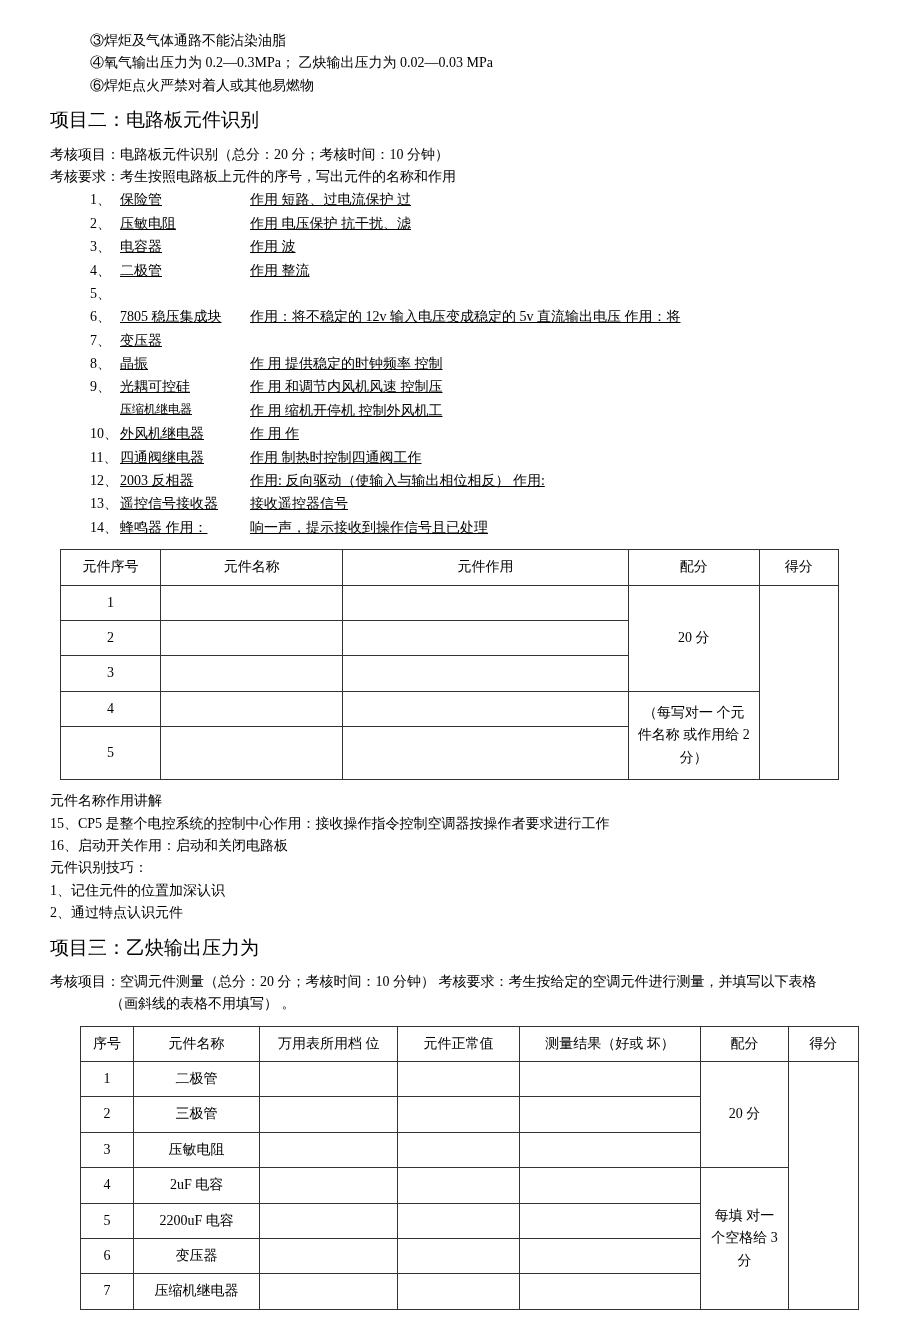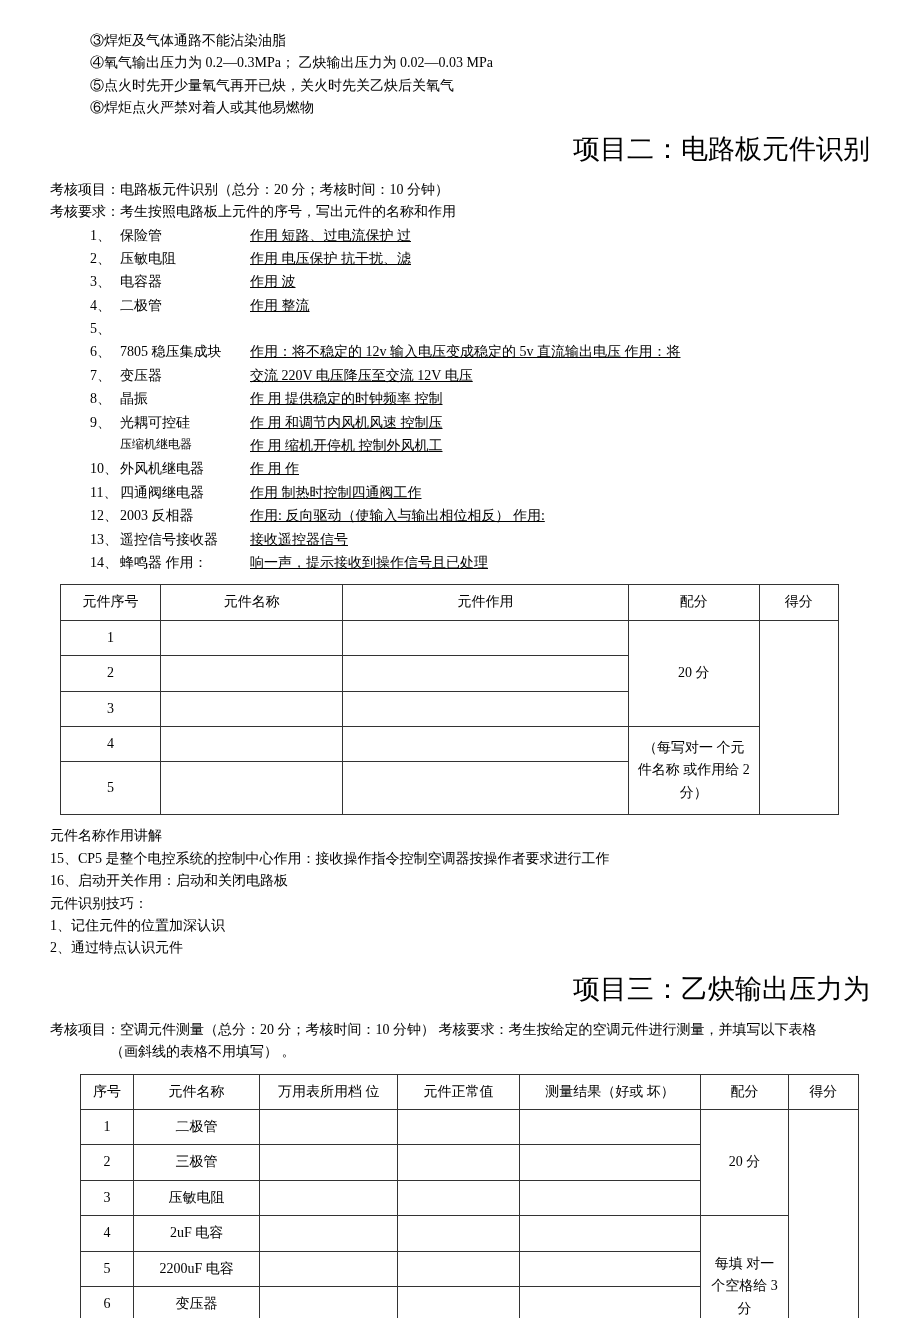--- a/index.html
+++ b/index.html
@@ -7,29 +7,29 @@
     font-size: 14px;
     color: #000;
     background: #fff;
     margin: 0;
     padding: 30px 50px;
     width: 820px;
     line-height: 1.6;
   }
   .indent { padding-left: 40px; }
   .title-center {
-    text-align: right;
-    font-size: 27px;
+    text-align: left;
+    font-size: 19px;
     font-weight: normal;
     margin: 8px 0;
   }
   .list-block { padding-left: 40px; }
   .list-row { display: flex; margin: 1px 0; }
   .list-num { width: 30px; }
-  .list-name { width: 130px; }
+  .list-name { width: 130px; text-decoration: underline; }
   .list-func { flex: 1; text-decoration: underline; }
   table {
     border-collapse: collapse;
     width: 100%;
     margin: 10px 0;
   }
   table, th, td {
     border: 1px solid #333;
   }
   th, td {
@@ -52,21 +52,20 @@
   .tbl2 .c6 { width: 80px; }
   .tbl2 .c7 { width: 60px; }
   .note-indent { padding-left: 60px; }
 </style>
 </head>
 <body>
 
 <div class="indent">
   <div>③焊炬及气体通路不能沾染油脂</div>
   <div>④氧气输出压力为 0.2—0.3MPa；  乙炔输出压力为 0.02—0.03 MPa</div>
-  <div>⑤点火时先开少量氧气再开已炔，关火时先关乙炔后关氧气</div>
   <div>⑥焊炬点火严禁对着人或其他易燃物</div>
 </div>
 
 <div class="title-center">项目二：电路板元件识别</div>
 <div>考核项目：电路板元件识别（总分：20 分；考核时间：10 分钟）</div>
 <div>考核要求：考生按照电路板上元件的序号，写出元件的名称和作用</div>
 
 <div class="list-block">
   <div class="list-row">
     <span class="list-num">1、</span>
@@ -94,21 +93,20 @@
     <span class="list-func"></span>
   </div>
   <div class="list-row">
     <span class="list-num">6、</span>
     <span class="list-name">7805 稳压集成块</span>
     <span class="list-func">作用：将不稳定的 12v 输入电压变成稳定的 5v 直流输出电压  作用：将</span>
   </div>
   <div class="list-row">
     <span class="list-num">7、</span>
     <span class="list-name">变压器</span>
-    <span class="list-func">         交流 220V 电压降压至交流 12V 电压</span>
   </div>
   <div class="list-row">
     <span class="list-num">8、</span>
     <span class="list-name">晶振</span>
     <span class="list-func">作 用     提供稳定的时钟频率 控制</span>
   </div>
   <div class="list-row">
     <span class="list-num">9、</span>
     <span class="list-name">光耦可控硅</span>
     <span class="list-func">作 用     和调节内风机风速 控制压</span>

